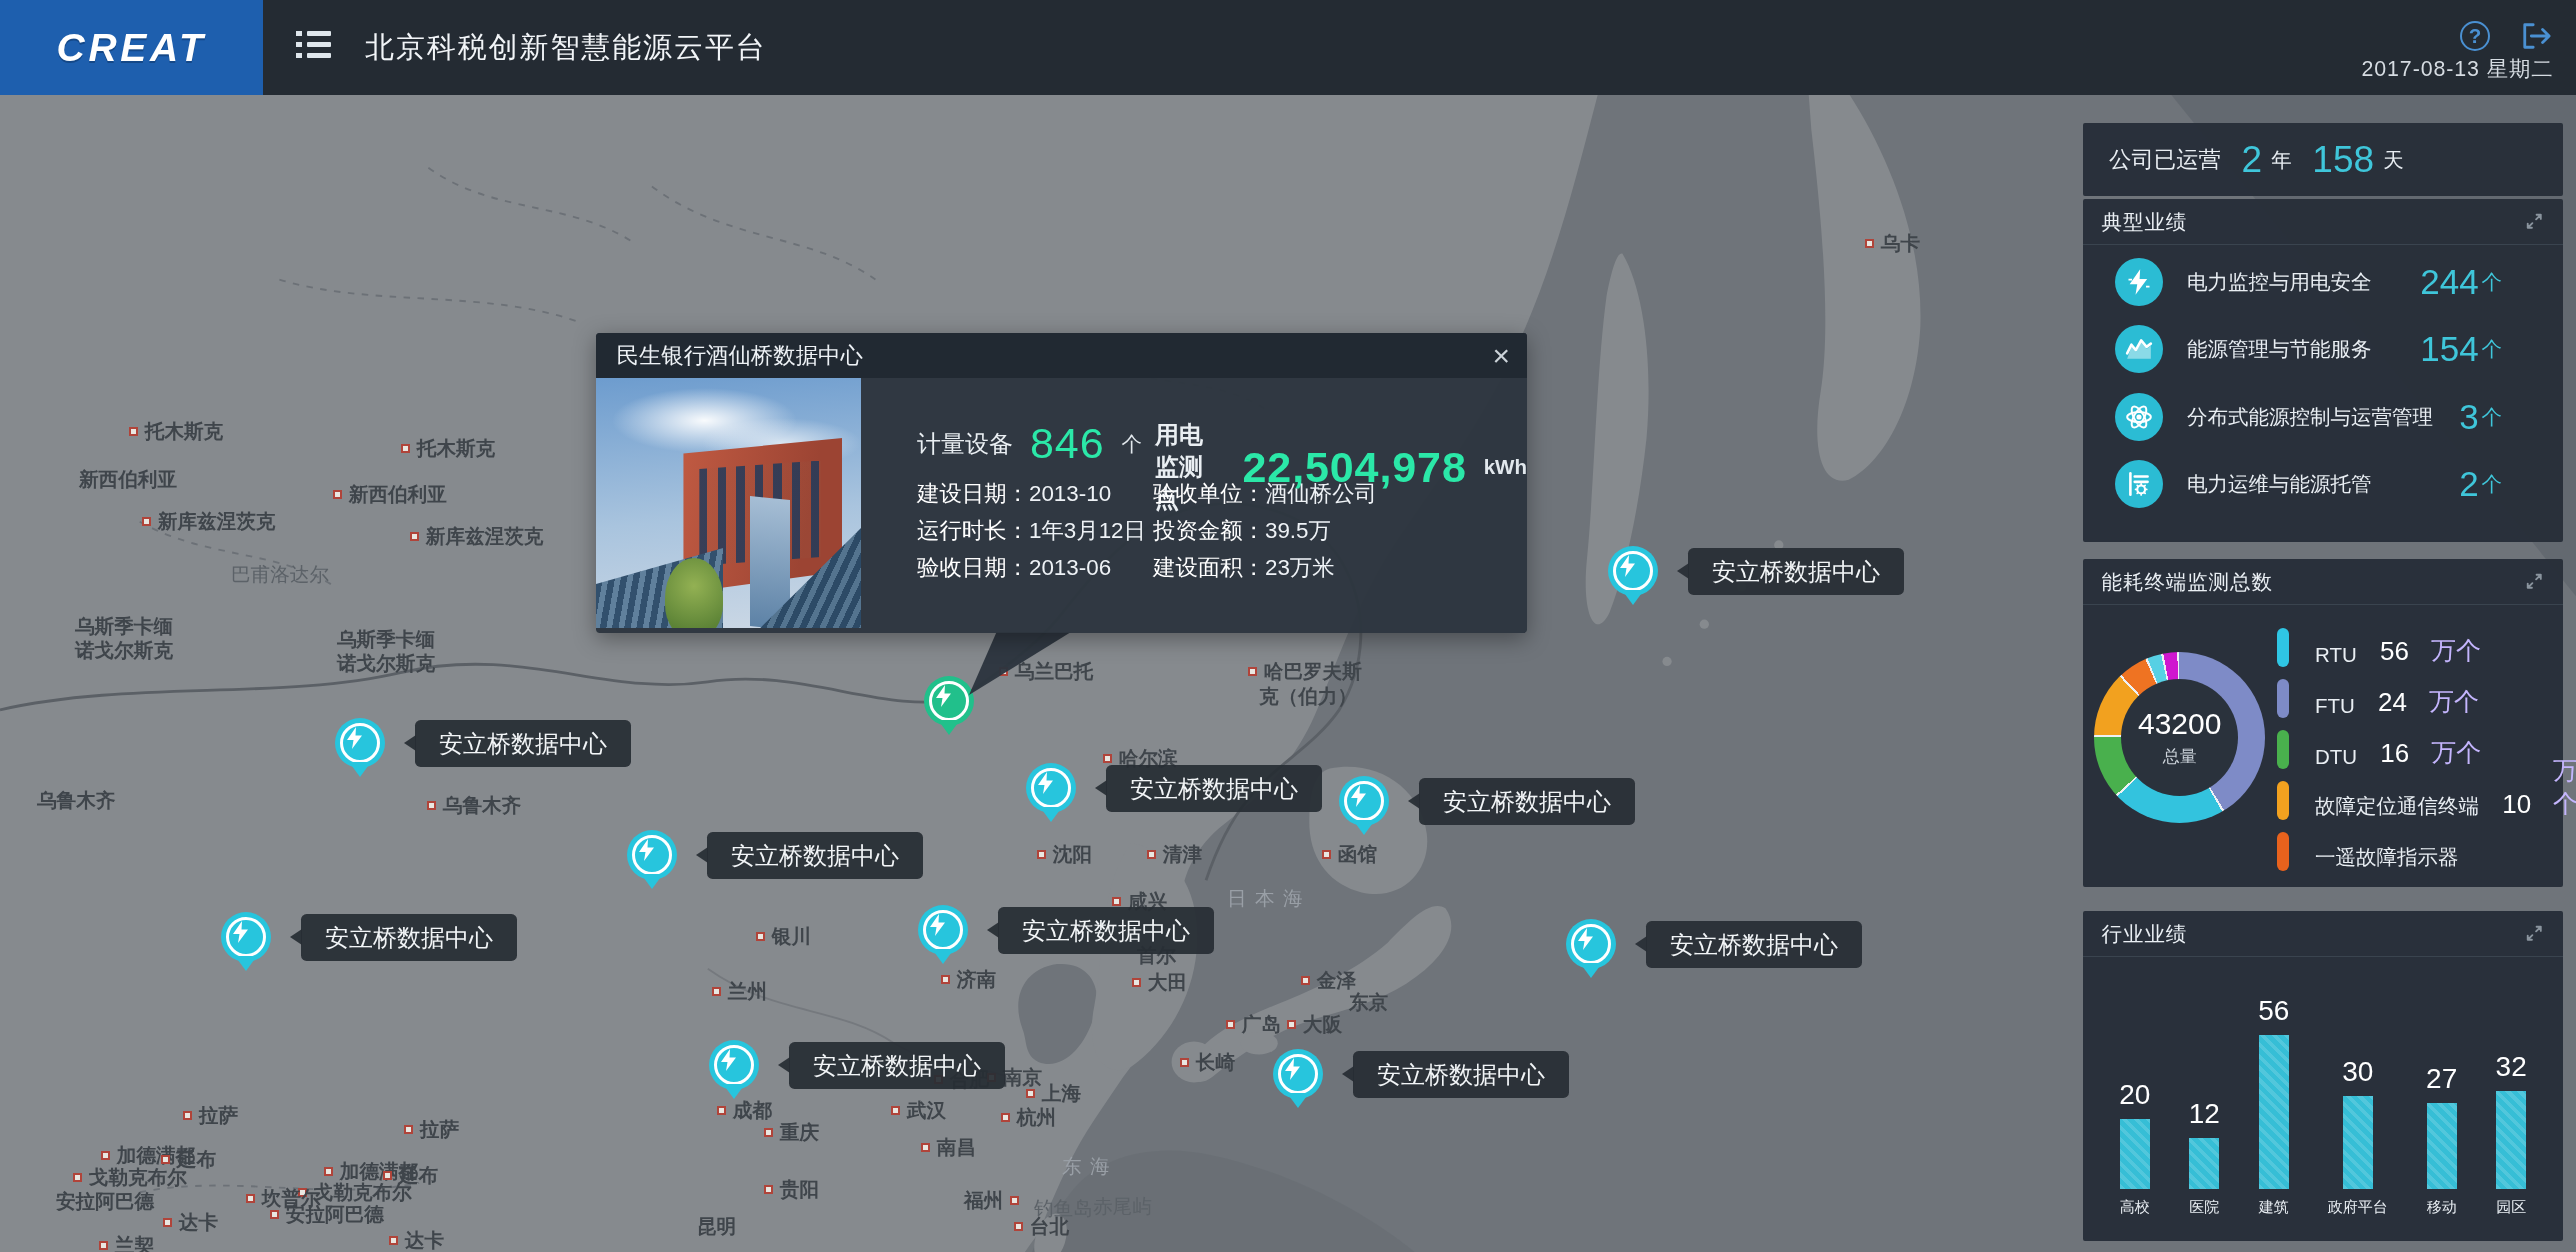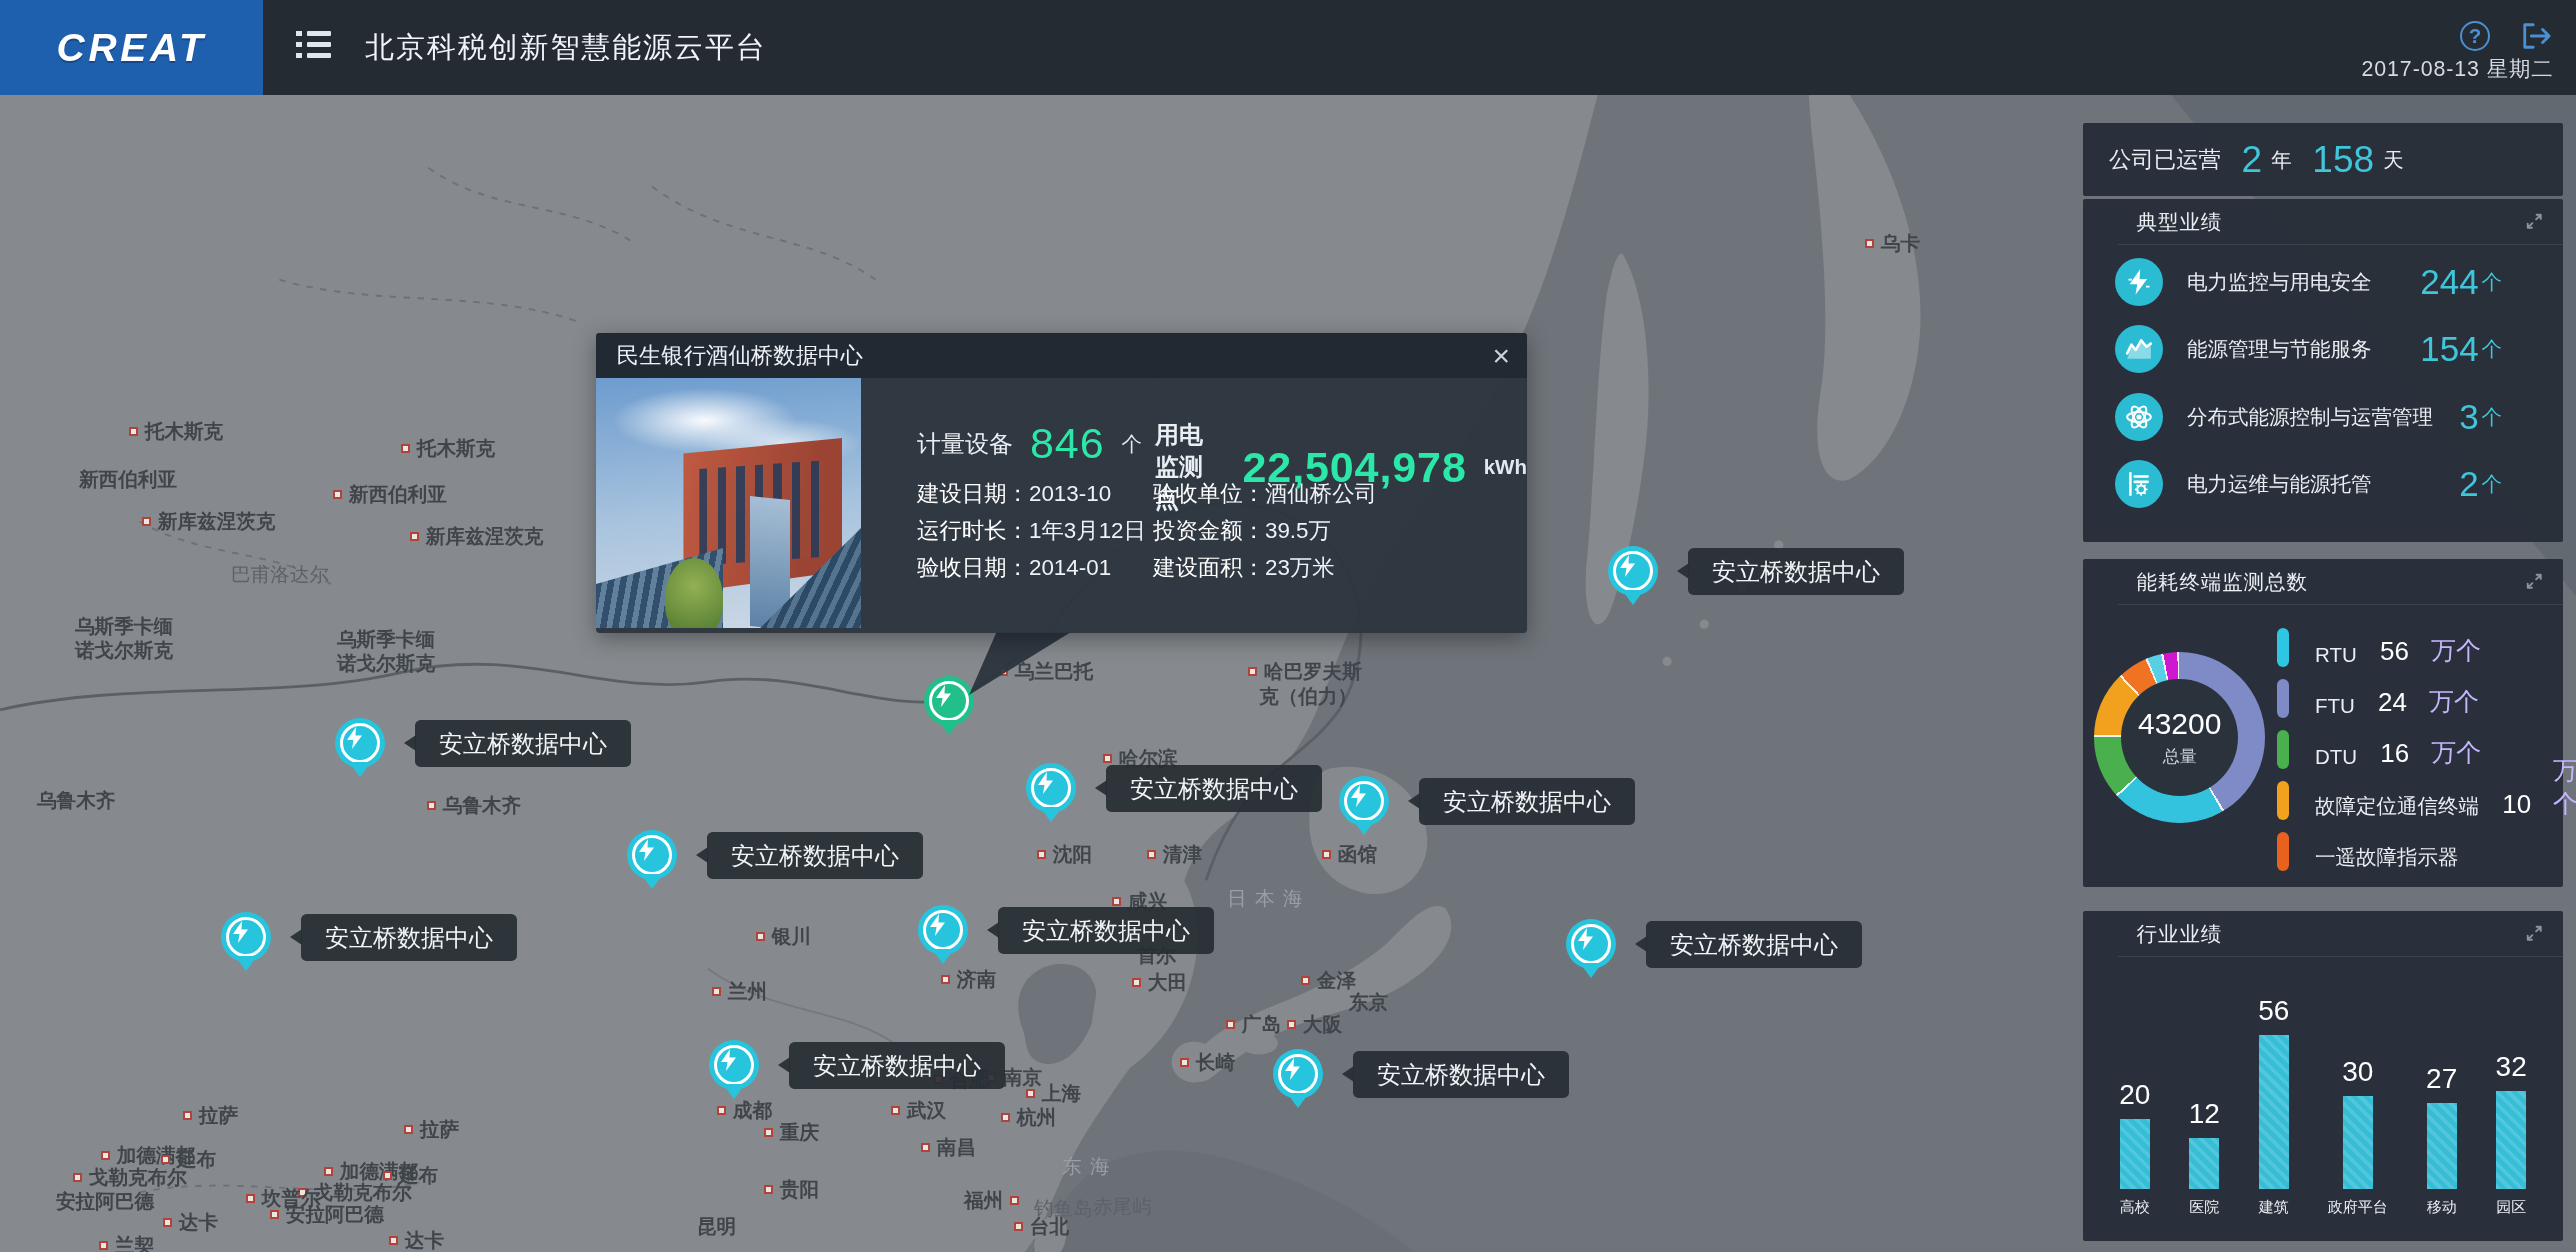--- a/index.html
+++ b/index.html
@@ -80,21 +80,21 @@
   .pd{position:absolute;font-size:22.4px;line-height:37px;}
   .pd .row{white-space:nowrap;}
   .pd .pl{color:#ffffff;}
   .pd .pv{color:#eef2f6;}
   .popup-tail{position:absolute;left:969px;top:632px;width:102px;height:63px;z-index:49;
               background:rgba(45,53,62,.96);clip-path:polygon(27% 0,100% 0,0 100%);}
 
   
   .panel{position:absolute;width:480px;right:13px;background:rgba(38,46,56,.96);z-index:60;
          border-radius:1.9px;}
-  .phead{height:45px;display:flex;align-items:center;padding:0 18.6px;border-bottom:0.9px solid #3a444f;margin-left:35px;}
+  .phead{height:45px;display:flex;align-items:center;padding:0 18.6px;border-bottom:0.9px solid #3a444f;}
   .phead .pt{font-size:20.5px;color:#eaeff4;letter-spacing:0.9px;}
   .phead svg{margin-left:auto;}
   #p-oper{top:123px;height:73px;display:flex;align-items:center;padding:0 26px;box-sizing:border-box;}
   #p-oper .ol{font-size:22.4px;color:#e8edf2;}
   #p-oper .on{font-size:37px;color:#3fc6da;margin:0 9.3px 0 20.5px;}
   #p-oper .ou{font-size:20.5px;color:#e8edf2;}
   #p-typ{top:199px;height:343px;}
   .trow{display:flex;align-items:center;height:62px;padding-left:32px;padding-right:61px;margin-top:5.6px;}
   .ticon{width:48px;height:48px;border-radius:50%;background:#2bbcd4;flex:0 0 auto;
          display:flex;align-items:center;justify-content:center;}
@@ -567,21 +567,21 @@
         <span class="u">个</span>
       </div>
       <div class="pm" style="left:559px;top:41px;font-weight:bold;">
         <span class="l">用电监测点</span>
         <span class="v">22,504,978</span>
         <span class="u">kWh</span>
       </div>
       <div class="pd" id="pdl" style="left:321px;top:97px;">
           <div class="row"><span class="pl">建设日期：</span><span class="pv">2013-10</span></div>
           <div class="row"><span class="pl">运行时长：</span><span class="pv">1年3月12日</span></div>
-          <div class="row"><span class="pl">验收日期：</span><span class="pv">2014-01</span></div>
+          <div class="row"><span class="pl">验收日期：</span><span class="pv">2013-06</span></div>
         </div>
       <div class="pd" id="pdr" style="left:557px;top:97px;">
           <div class="row"><span class="pl">验收单位：</span><span class="pv">酒仙桥公司</span></div>
           <div class="row"><span class="pl">投资金额：</span><span class="pv">39.5万</span></div>
           <div class="row"><span class="pl">建设面积：</span><span class="pv">23万米</span></div>
         </div>
     </div>
   </div>
 
   <div class="panel" id="p-oper">

